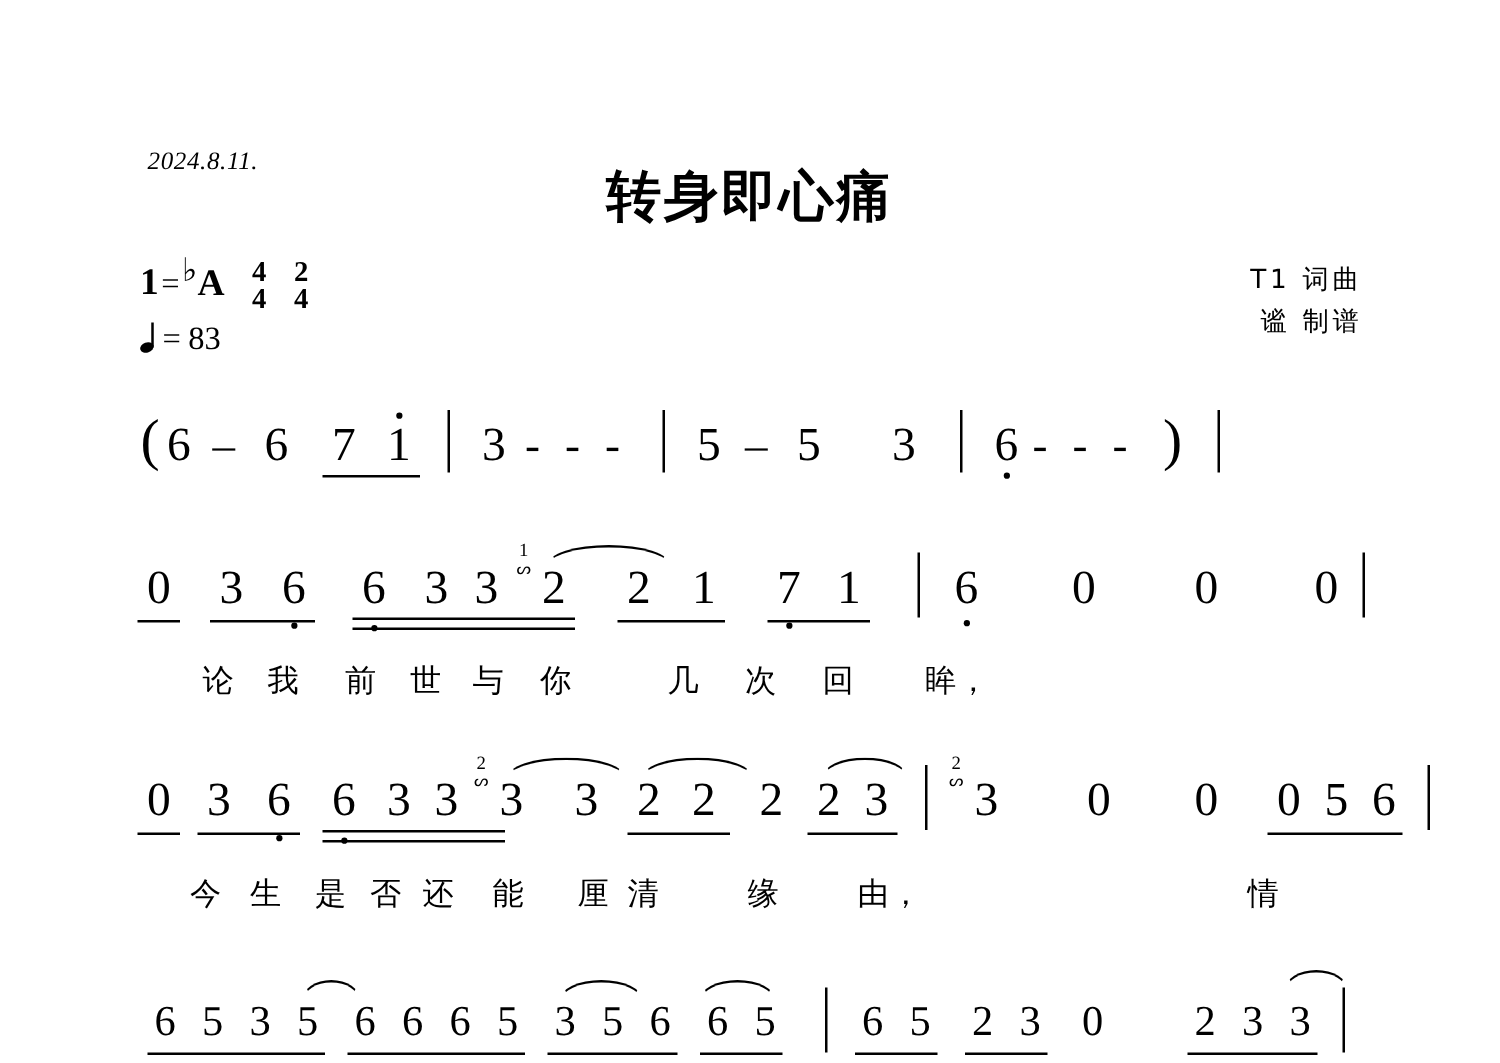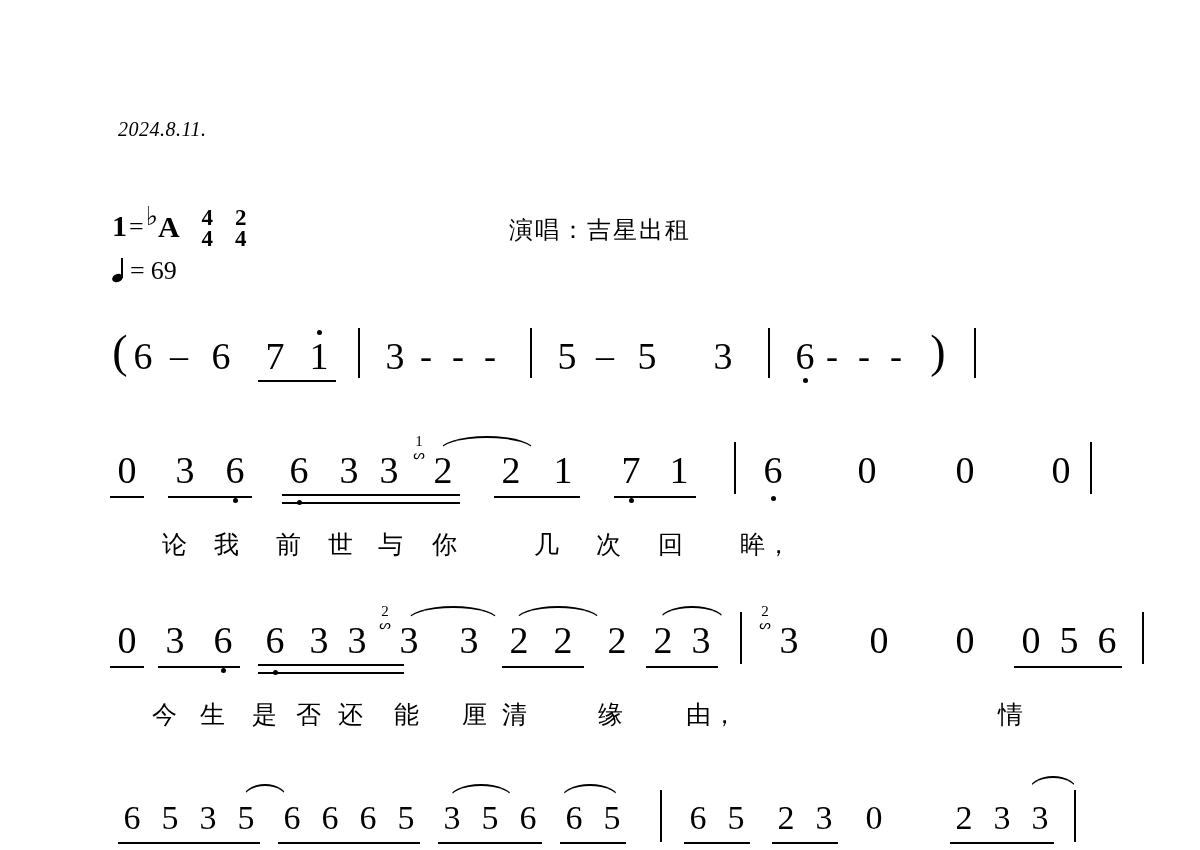--- a/index.html
+++ b/index.html
@@ -227,42 +227,46 @@
     text-align: center;
     font-size: 25px;
   }
 </style>
 </head>
 <body>
 
 <div class="sheet">
 
   <div class="date">2024.8.11.</div>
-  <div class="singer">演唱：吉星出租</div>
+  <div class="title">转身即心痛</div>
+  <div class="credits">
+    <div>T1  词曲</div>
+    <div>谧   制谱</div>
+  </div>
 
   <div class="keyblock">
     <div class="keyline">
       <span class="key-1">1</span>
       <span class="key-eq">=</span>
       <span class="key-flat">♭</span>
       <span class="key-letter">A</span>
       <span class="meter">
         <span class="num">4</span>
         <span class="den">4</span>
       </span>
       <span class="meter">
         <span class="num">2</span>
         <span class="den">4</span>
       </span>
     </div>
     <div class="tempo">
       <span class="quarter-note"></span>
       <span>=</span>
       <span style="width:6px;display:inline-block"></span>
-      <span>69</span>
+      <span>83</span>
     </div>
   </div>
 
   <div class="sysrow" style="top:326px">
     <div class="notes">
       <span class="n paren" style="left:0px;  top:4px;  width:24px">(</span>
       <span class="n" style="left:20px; top:8px;  width:30px">6</span>
       <span class="dash" style="left:62px; top:8px;  width:26px">–</span>
       <span class="n" style="left:98px; top:8px;  width:30px">6</span>
       <span class="n" style="left:152px;top:8px;  width:30px">7</span>

